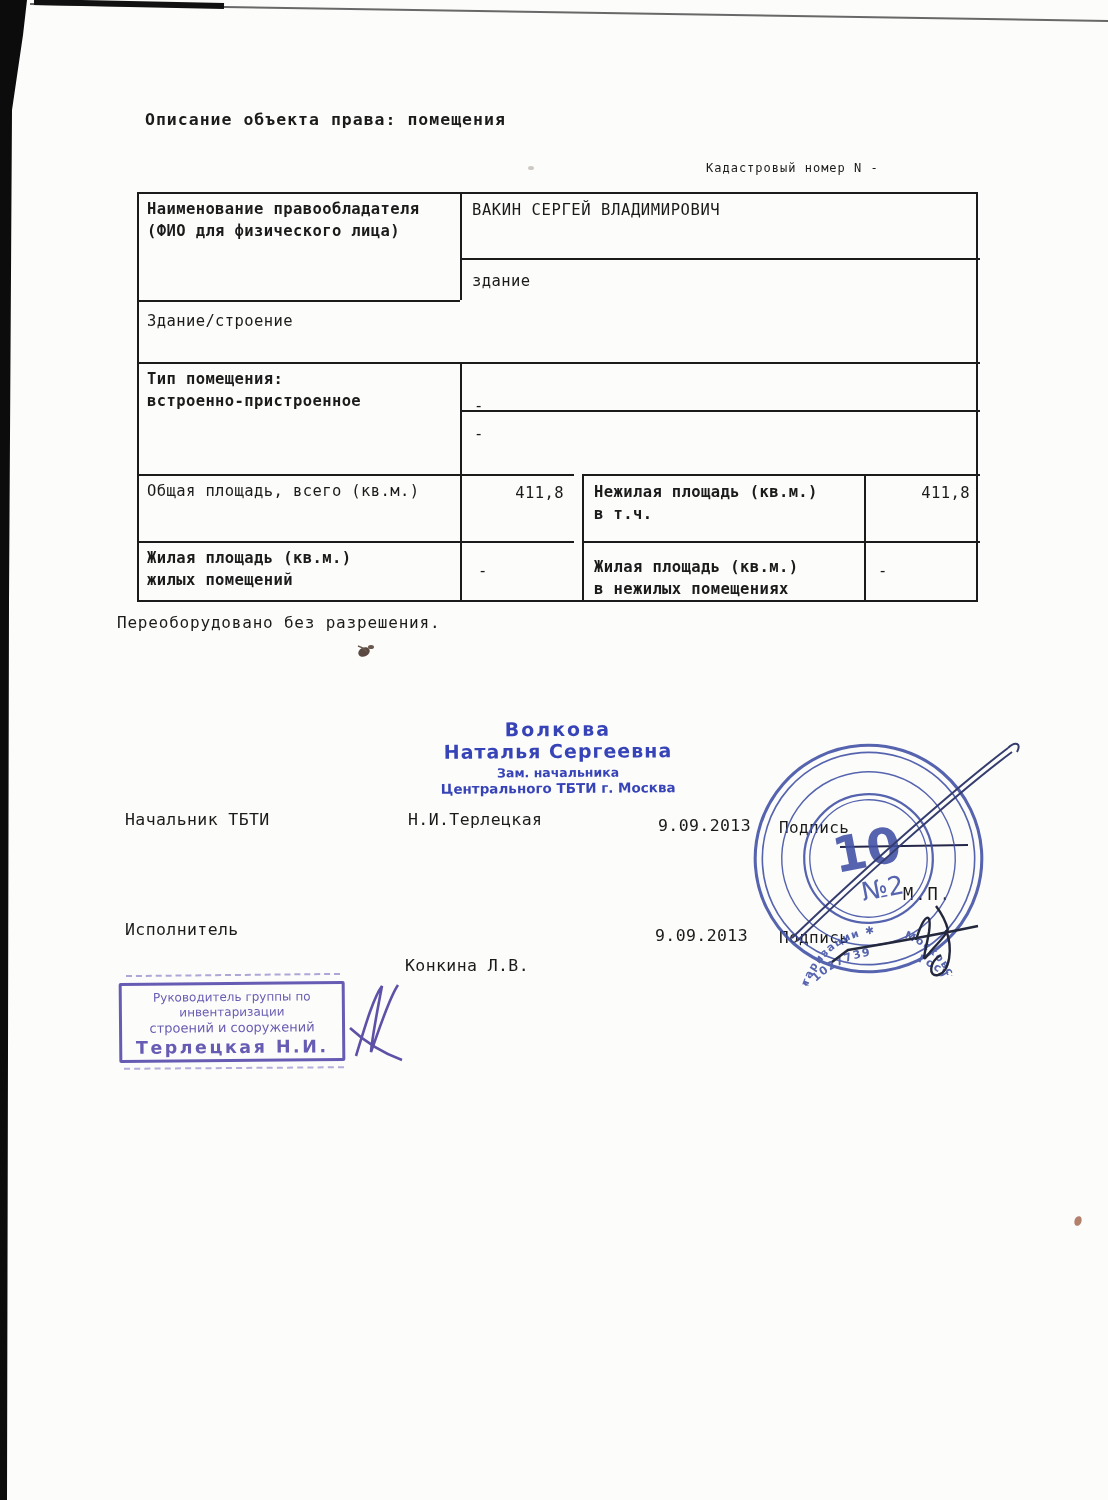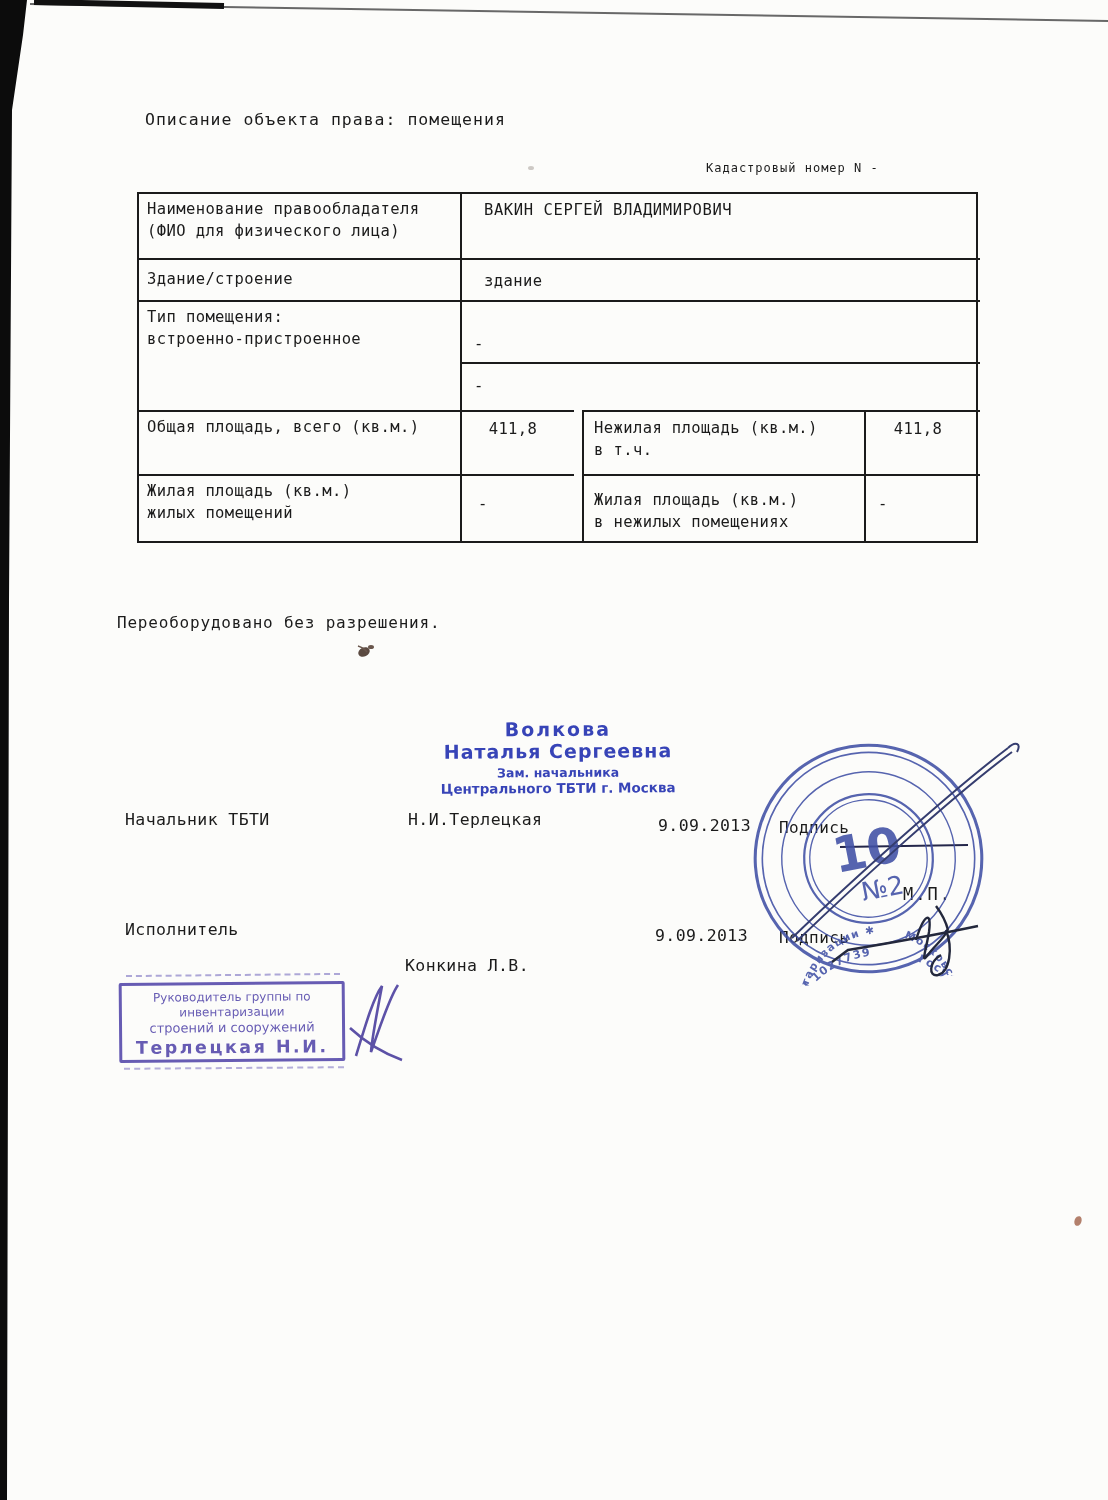--- a/index.html
+++ b/index.html
@@ -3,24 +3,24 @@
 <meta charset="utf-8">
 <style>
   html,body{margin:0;padding:0;background:#e8e8e6;}
   .page{
     position:relative;width:1108px;height:1500px;margin:0 auto;
     background:#fcfcfa;overflow:hidden;
     font-family:"DejaVu Sans Mono", monospace;color:#1a1a1a;
   }
   .abs{position:absolute;}
   .tw{font-family:"DejaVu Sans Mono", monospace;color:#1b1b1b;letter-spacing:.4px;}
-  .pre{white-space:pre-line;}
-
-  
-  .doc-title{left:145px;top:110px;font-size:16.5px;letter-spacing:1px;}
+  .pre{white-space:pre-line;font-weight:bold;}
+
+  
+  .doc-title{left:145px;top:110px;font-size:16.5px;letter-spacing:1px;font-weight:bold;}
   .cadastral{left:706px;top:161px;font-size:12px;letter-spacing:1px;}
 
   
   .doc-table{
     left:137px;top:192px;width:841px;
     display:grid;
     grid-template-columns:321px 114px 290px 116px;
     grid-template-rows:64px 42px 62px 48px 64px 67px;
     border:2.5px solid #1b1b1b;
     box-sizing:border-box;
@@ -28,24 +28,24 @@
   }
   .cell{border-top:2px solid #1b1b1b;border-left:2px solid #1b1b1b;box-sizing:border-box;overflow:hidden;}
   .cell.nt{border-top:none;}
   .cell.nl{border-left:none;}
   .c1{grid-column:1;}
   .cv{grid-column:2 / 5;}
   .c2{grid-column:2;}
   .c3{grid-column:3;margin-left:8px;}
   .c4{grid-column:4;}
   .p-std{padding:5px 6px 0 8px;}
-  .p-val{padding:6px 8px 0 22px;}
+  .p-val{padding:6px 8px 0 10px;}
   .p-dash3{padding:32px 0 0 12px;}
   .p-dash4{padding:12px 0 0 12px;}
-  .p-num{text-align:center;padding:7px 10px 4px 0;}
+  .p-num{text-align:right;padding:7px 10px 4px 0;}
   .p-dash6a{padding:18px 0 0 16px;}
   .p-lbl6b{padding:14px 6px 0 10px;}
   .p-lbl5b{padding:6px 6px 0 10px;}
   .p-dash6b{padding:18px 0 0 12px;}
   .caps{letter-spacing:.6px;}
 
   
   .note1{left:133px;top:570px;font-size:16px;letter-spacing:.8px;}
   .note2{left:117px;top:613px;font-size:16px;letter-spacing:.8px;text-align:right;}
 
@@ -113,22 +113,22 @@
   </svg>
 
   <div class="abs tw doc-title">Описание объекта права: помещения</div>
   <div class="abs tw cadastral">Кадастровый номер N  -</div>
 
   <div class="abs doc-table tw">
     <div class="cell nt nl c1 p-std pre">Наименование правообладателя
 (ФИО для физического лица)</div>
     <div class="cell nt cv p-val caps">ВАКИН СЕРГЕЙ ВЛАДИМИРОВИЧ</div>
 
+    <div class="cell cv p-val" style="padding-top:11px">здание</div>
     <div class="cell nl c1 p-std" style="padding-top:9px">Здание/строение</div>
-    <div class="cell cv p-val" style="padding-top:11px">здание</div>
 
     <div class="cell nl c1 p-std pre">Тип помещения:
 встроенно-пристроенное</div>
     <div class="cell cv p-dash3">-</div>
 
     <div class="cell cv p-dash4">-</div>
 
     <div class="cell nl c1 p-std">Общая площадь, всего (кв.м.)</div>
     <div class="cell c2 p-num">411,8</div>
     <div class="cell c3 p-lbl5b pre">Нежилая площадь (кв.м.)

